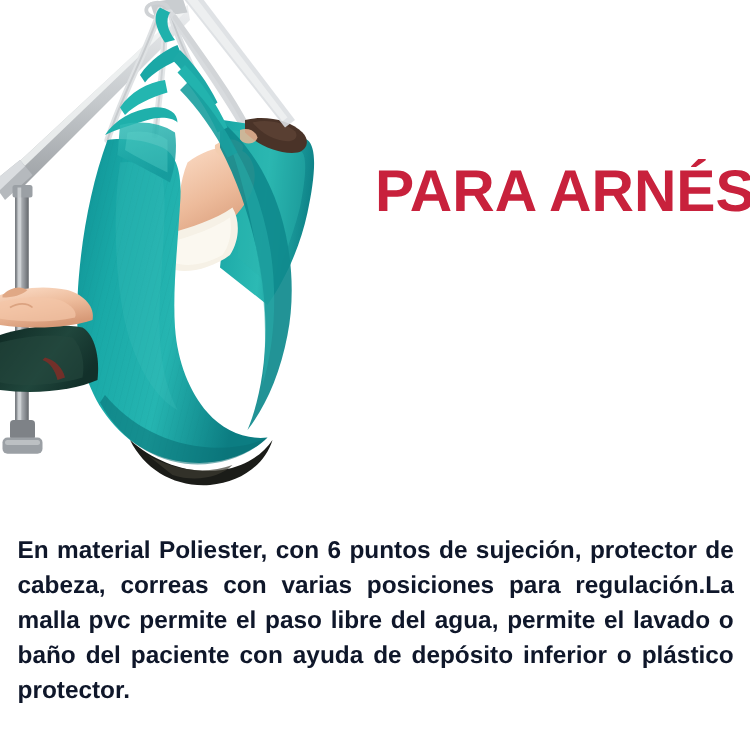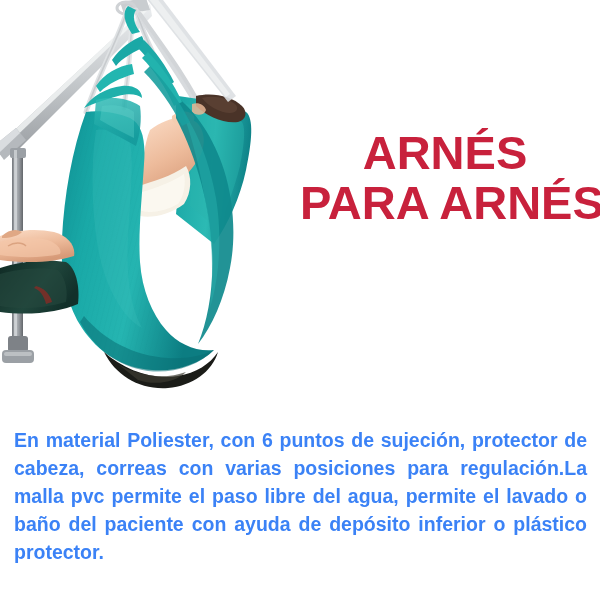--- a/index.html
+++ b/index.html
@@ -43,21 +43,21 @@
     letter-spacing: 0px;
   }
   #headline .hl-line { display: block; white-space: nowrap; }
 
   
   #description {
     position: absolute;
     left: 14px;
     top: 406px;
     width: 573px;
-    color: #3b82f6;
+    color: #0f172a;
     font-family: "Liberation Sans", sans-serif;
     font-weight: bold;
     font-size: 19.5px;
     line-height: 28px;
     text-align: justify;
     text-justify: inter-word;
   }
 </style>
 </head>
 <body>
@@ -280,19 +280,18 @@
       </g>
 
       <g>
         <path d="M 146 -2 L 160 -4 L 236 96 L 228 102 Z" fill="#dcdfe2" opacity="0.9"></path>
         <path d="M 148 -2 L 156 -3 L 230 94 L 226 97 Z" fill="#f0f2f3" opacity="0.8"></path>
       </g>
     </svg>
   </div>
 
   <div id="headline">
-    <span class="hl-line">ARNÉS</span>
     <span class="hl-line">PARA ARNÉS</span>
   </div>
 
   <p id="description">En material Poliester, con 6 puntos de sujeción, protector de cabeza, correas con varias posiciones para regulación.La malla pvc permite el paso libre del agua, permite el lavado o baño del paciente con ayuda de depósito inferior o plástico protector.</p>
 
 </div>
 
 </body></html>

